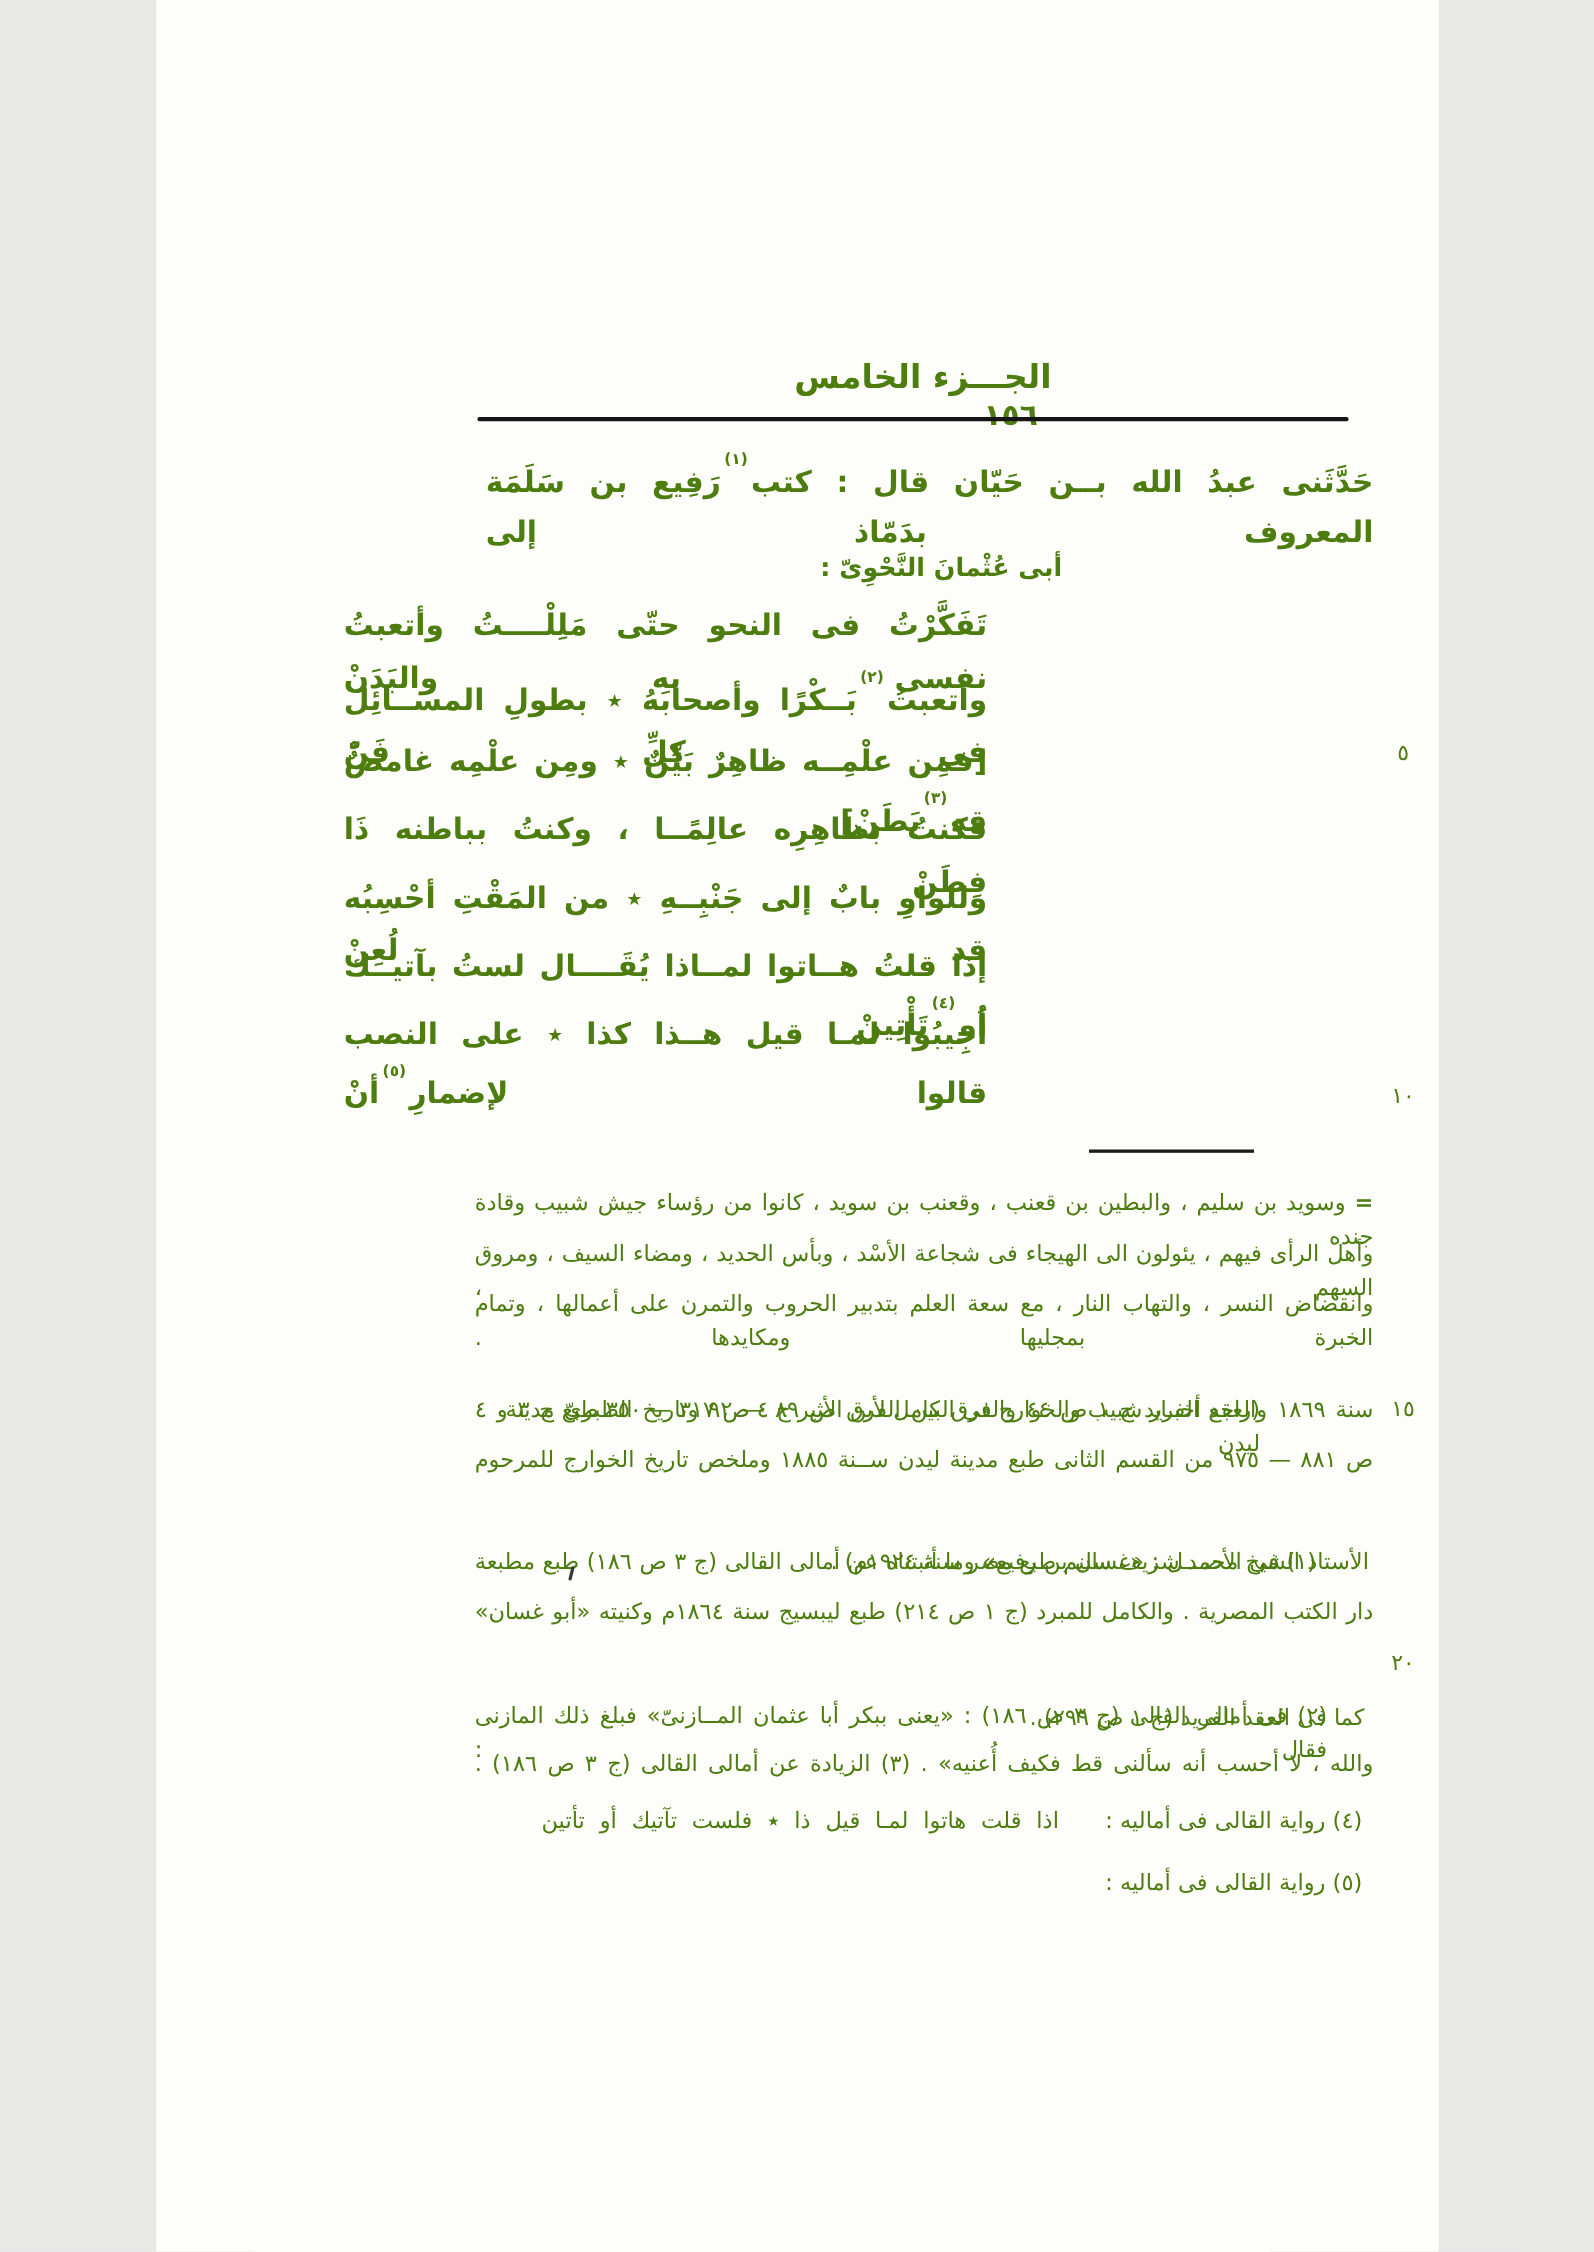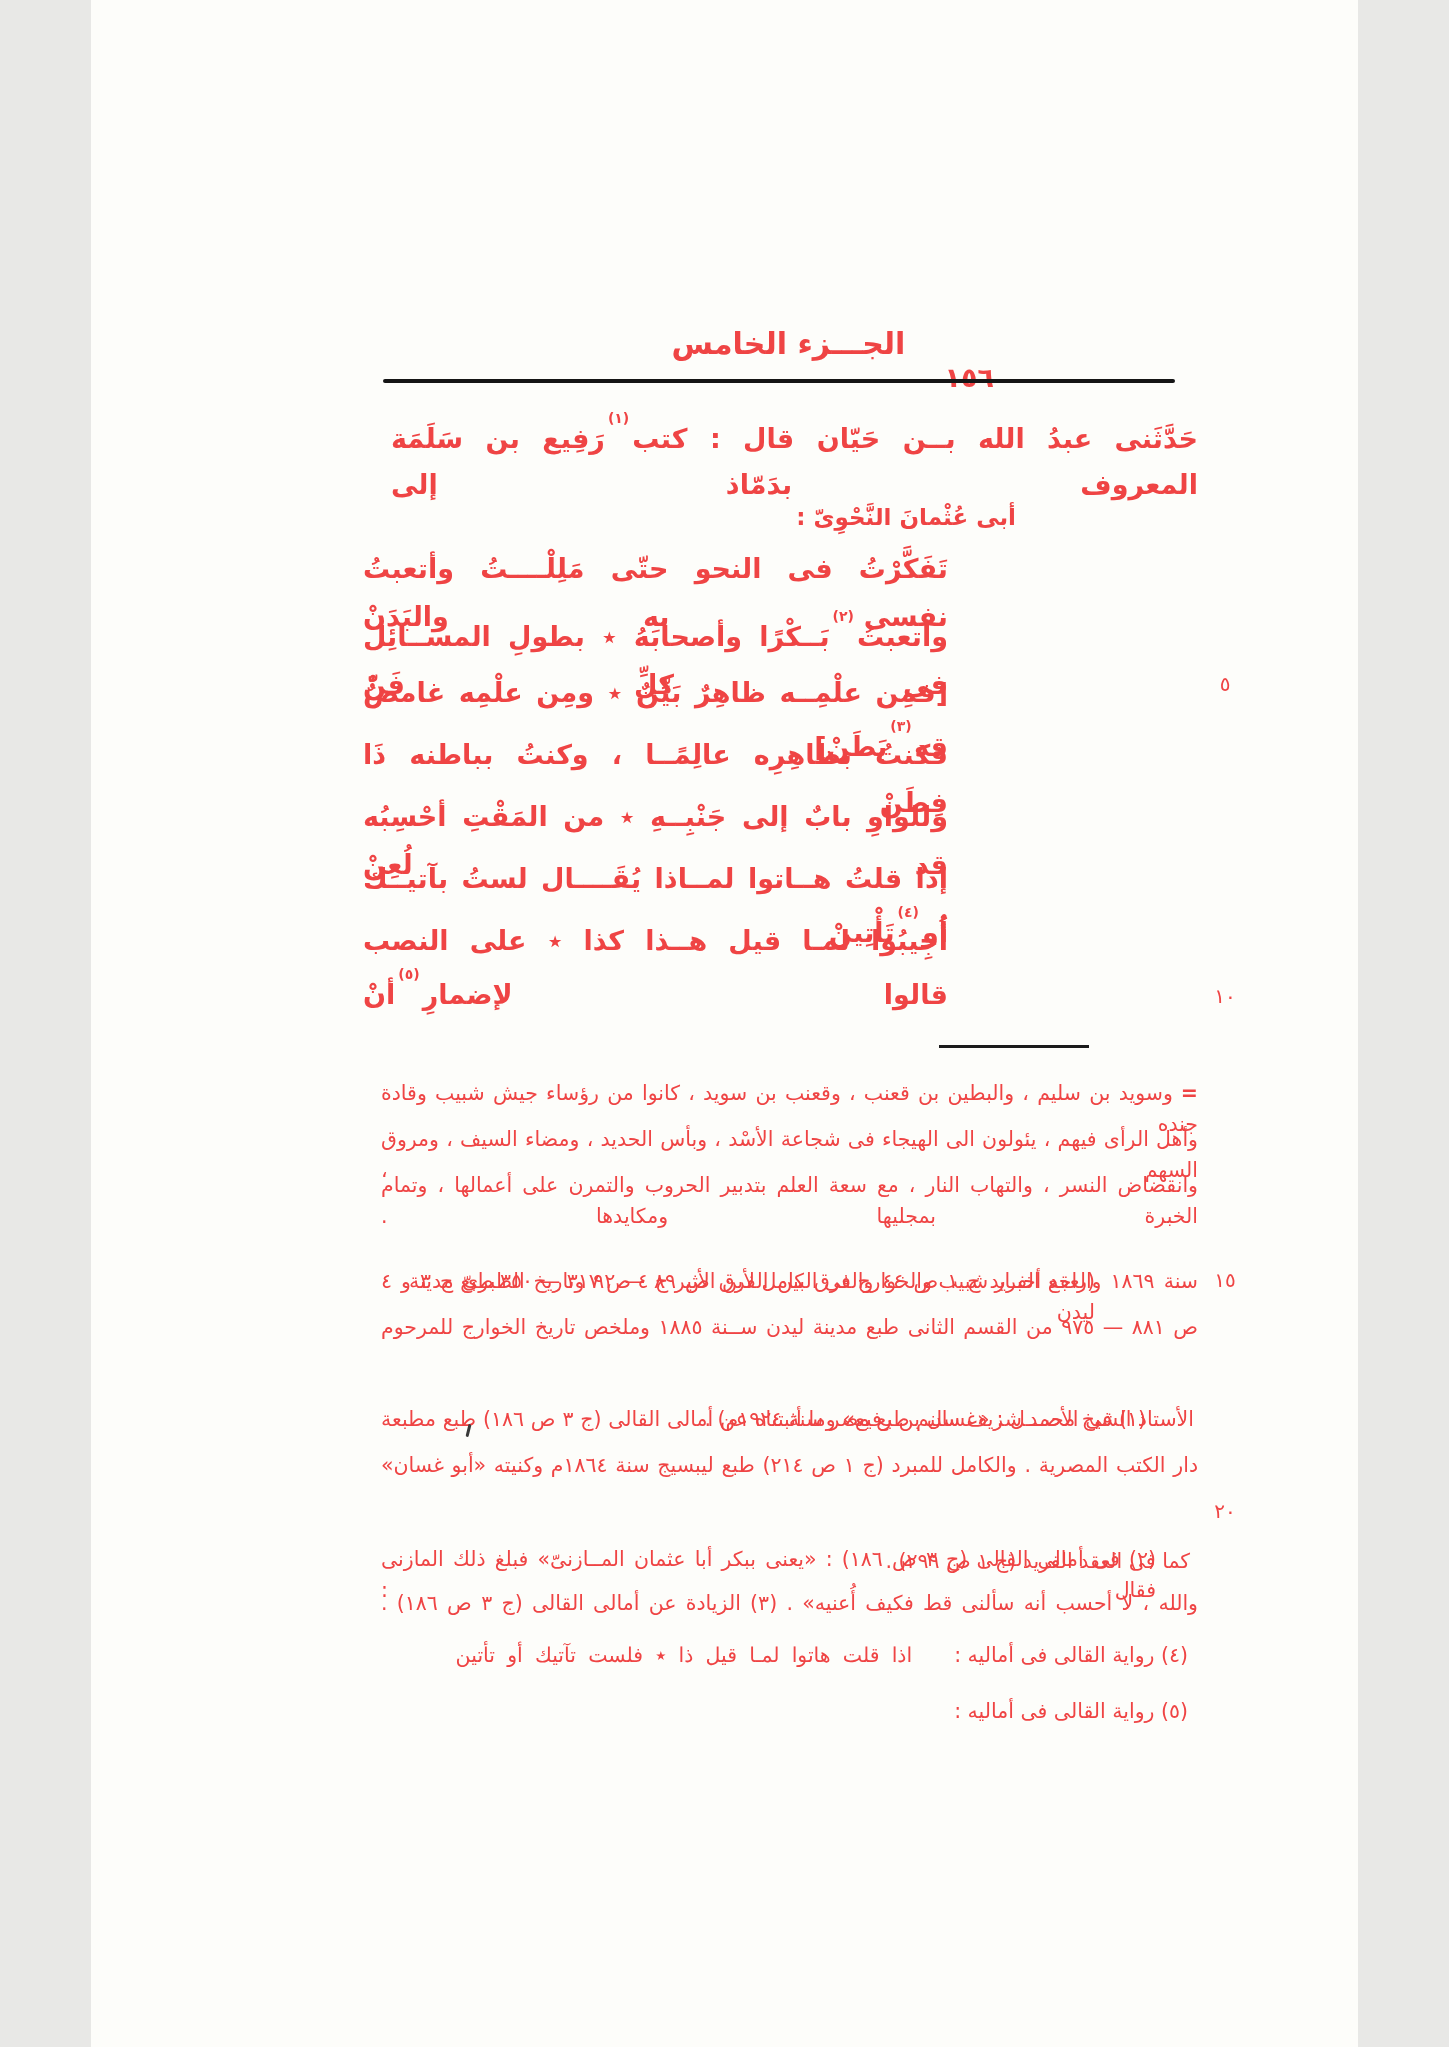--- a/index.html
+++ b/index.html
@@ -1,21 +1,21 @@
 <!DOCTYPE html>
 <html lang="ar" dir="rtl"><head>
 <meta charset="utf-8">
 <style>
   html,body{margin:0;padding:0;background:#e8e8e6;}
   .page{
     position:relative;
-    width:1267px;height:2047px;
+    width:1166px;height:2047px;
     margin:0 auto;
     background:#fdfdfa;
-    color:#ef4444;
+    color:#4d7c0f;
     font-family:"DejaVu Sans", sans-serif;
     direction:rtl;
     overflow:hidden;
   }
   
   .header-title{
     position:absolute;top:326px;left:290px;width:815px;
     text-align:center;font-size:30px;font-weight:bold;letter-spacing:0.5px;
   }
   .page-number{
@@ -70,21 +70,21 @@
   .fn-just{text-align:justify;text-align-last:justify;}
   .fn-right{text-align:right;margin-top:48px;}
   .f1{top:0;}    .f2{top:46px;}  .f3{top:92px;}   .f4{top:140px;padding-right:103px;width:calc(100% - 103px);}
   .f5{top:188px;} .f6{top:234px;} .f7{top:278px;padding-right:4px;}
   .f8{top:326px;padding-right:52px;width:calc(100% - 52px);}
   .f9{top:372px;} .f10{top:420px;padding-right:8px;}
   .f11{top:466px;padding-right:42px;width:calc(100% - 42px);}
   .f12{top:510px;}
   .fn-verse-row{display:flex;align-items:baseline;column-gap:42px;padding-right:10px;}
   .f13{top:562px;} .f14{top:618px;}
-  .fn-verse-text{word-spacing:7px;font-family:Liberation Serif, serif;}
+  .fn-verse-text{word-spacing:7px;}
   .cont-mark{font-weight:bold;letter-spacing:-1px;margin-left:8px;}
   
   .artifact{
     position:absolute;left:376px;top:1424px;width:3px;height:13px;
     background:#3a3a3a;border-radius:2px;transform:rotate(14deg);
   }
 </style>
 </head>
 <body>
 

